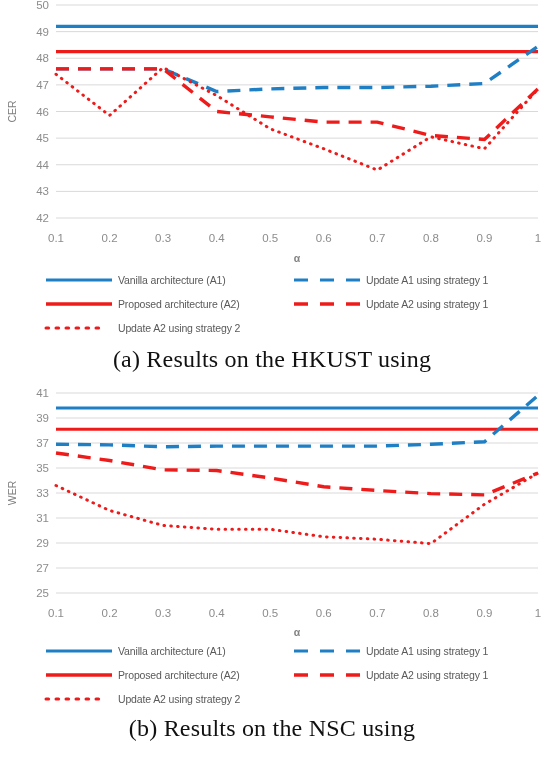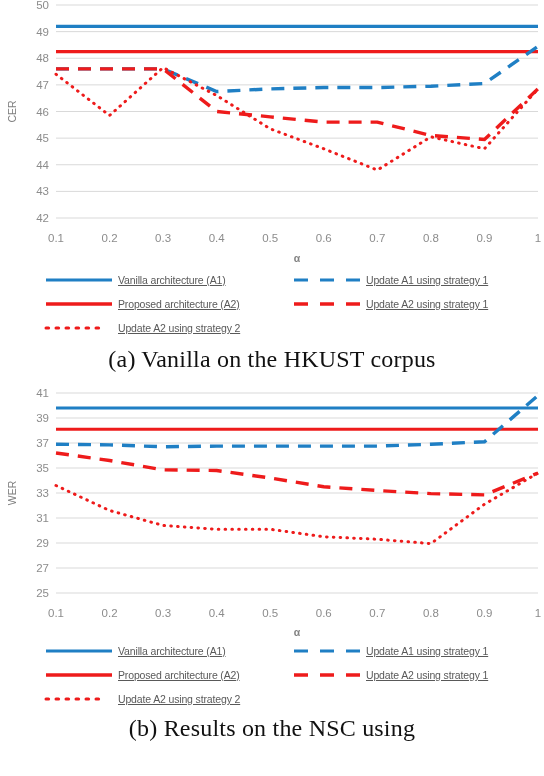--- a/index.html
+++ b/index.html
@@ -21,21 +21,20 @@
   }
   .legend-row{
     display:flex;
     align-items:center;
     height:24px;
   }
   .legend-item{
     display:flex;
     align-items:flex-end;
     white-space:nowrap;
-    text-decoration:underline;
   }
   .legend-item .lbl{margin-left:4px;letter-spacing:-0.15px;}
   .swatch{width:70px;height:12px;flex:0 0 70px;position:relative;}
   .swatch svg{display:block;}
   .caption{
     width:544px;
     text-align:center;
     font-family:"Liberation Serif",serif;
     font-size:24px;
     color:#111;
@@ -140,21 +139,21 @@
         <span class="swatch">
           <svg width="70" height="12">
               <line x1="2" y1="6" x2="62" y2="6" stroke="#ee1b1b" stroke-width="3" stroke-dasharray="2.6 7.4" stroke-linecap="round"></line>
             </svg>
         </span>
         <span class="lbl">Update A2 using strategy 2</span>
       </div>
     </div>
   </div>
 
-  <div class="caption" style="margin-top:6px;">(a) Vanilla on the HKUST corpus</div>
+  <div class="caption" style="margin-top:6px;">(a) Results on the HKUST using</div>
 
   <div class="chart-block" style="margin-top:8px;">
     <svg class="chart-svg" id="svg-b" width="544" height="258" viewBox="0 0 544 258">
         <line x1="56" y1="212" x2="538" y2="212" class="gridline"></line>
         <text x="49" y="216" text-anchor="end" class="tick-label">25</text>
         <line x1="56" y1="187" x2="538" y2="187" class="gridline"></line>
         <text x="49" y="191" text-anchor="end" class="tick-label">27</text>
         <line x1="56" y1="162" x2="538" y2="162" class="gridline"></line>
         <text x="49" y="166" text-anchor="end" class="tick-label">29</text>
         <line x1="56" y1="137" x2="538" y2="137" class="gridline"></line>

